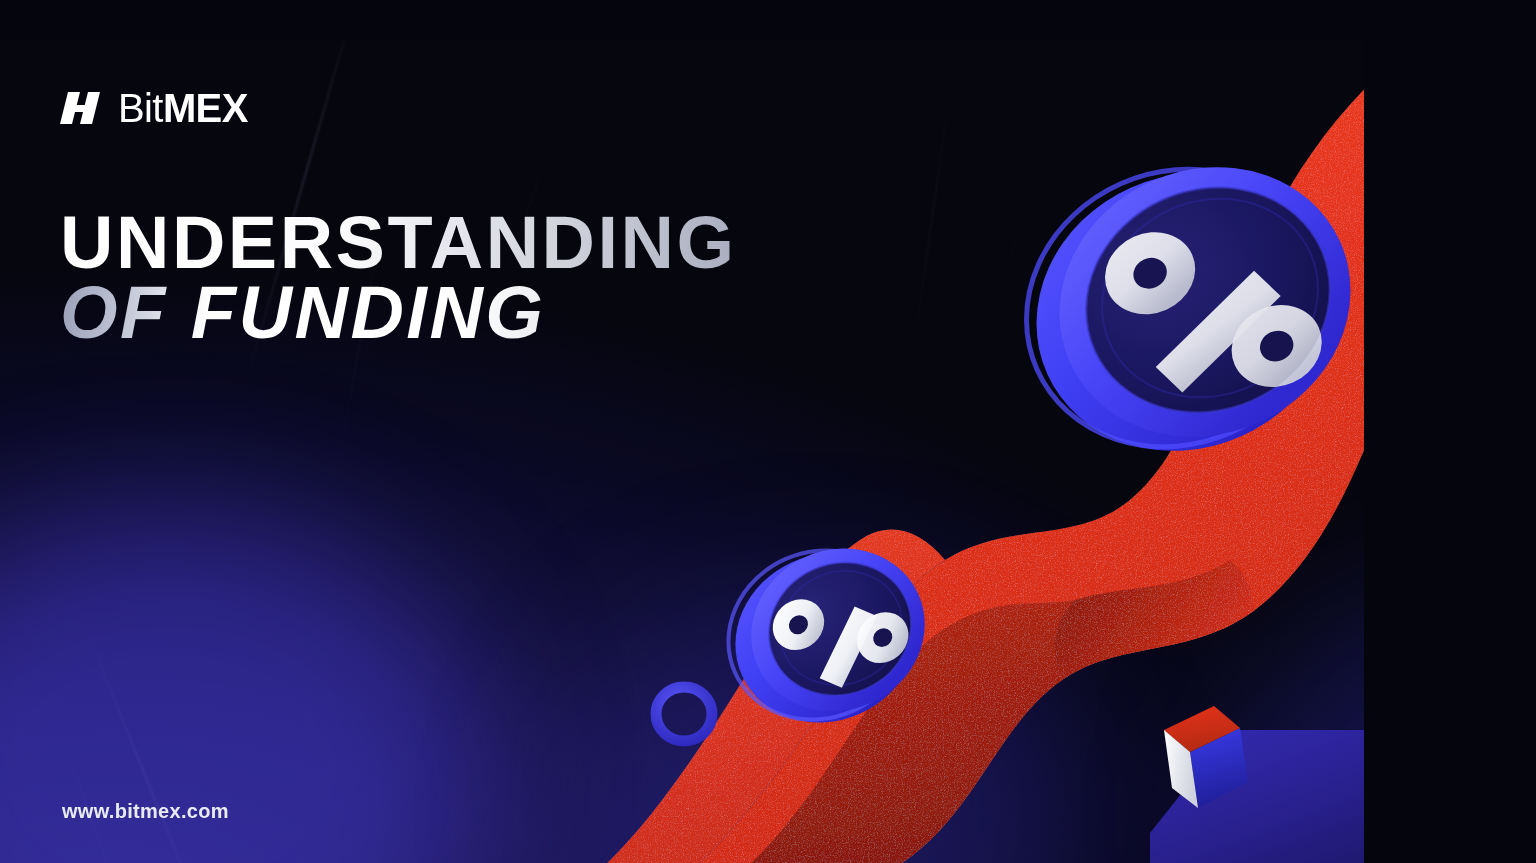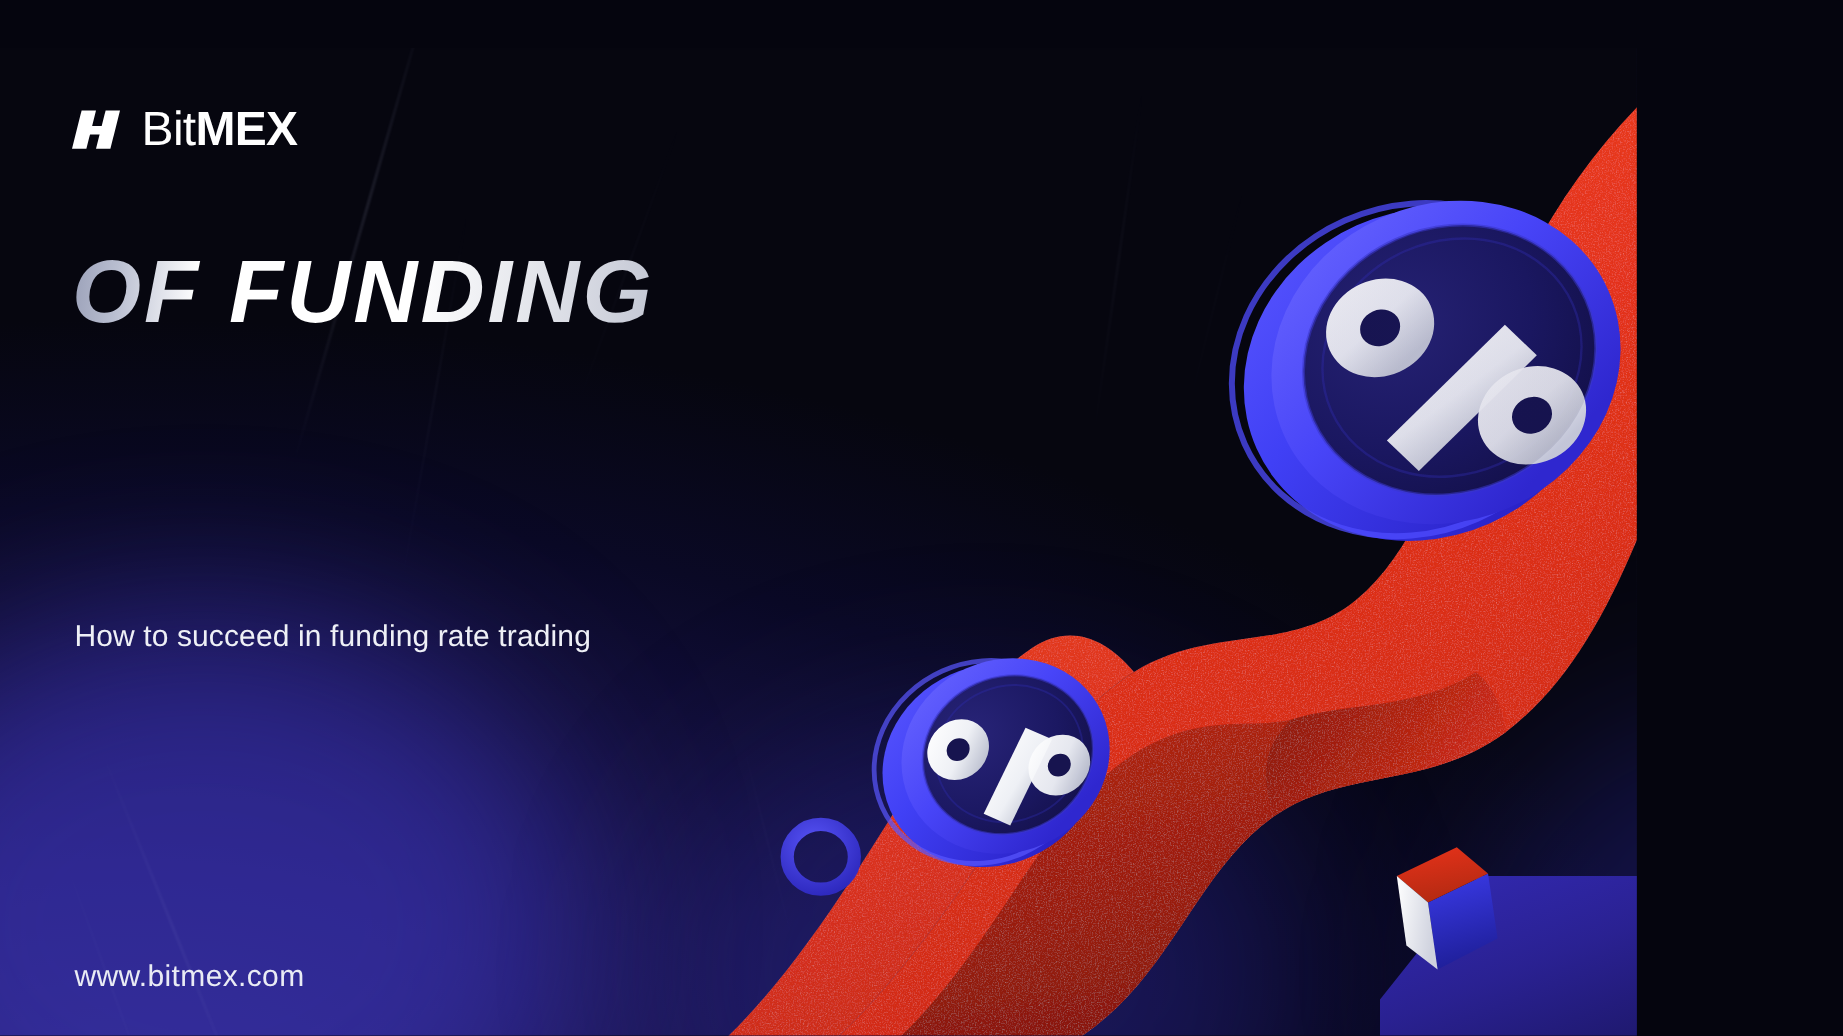--- a/index.html
+++ b/index.html
@@ -88,21 +88,21 @@
     position:absolute; left:62px; top:476px;
     font-size:25px; font-weight:400;
     color:#eef0f6;
     letter-spacing:.1px;
     z-index:6;
   }
 
   
   .site-url {
     position:absolute; left:62px; top:760px;
-    font-size:25px; font-weight:400;
+    font-size:20px; font-weight:700;
     color:#e9ebf4;
     letter-spacing:.3px;
     z-index:6;
   }
 </style>
 </head>
 <body>
 
 <div id="banner">
 
@@ -331,20 +331,20 @@
     <svg class="logo-mark" viewBox="0 0 46 40">
       <path d="M10,4 L22,4 L14,36 L2,36 Z" fill="#ffffff"></path>
       <path d="M30,4 L42,4 L34,36 L22,36 Z" fill="#ffffff"></path>
       <rect x="13" y="17" width="20" height="7" transform="skewX(-14)" fill="#ffffff"></rect>
       <rect x="11.5" y="15.5" width="23" height="9.5" transform="skewX(-14)" fill="#05050e" opacity="0"></rect>
     </svg>
     <div class="logo-text"><span class="bit">Bit</span><span class="mex">MEX</span></div>
   </div>
 
   <div class="headline">
+    <div class="hl-line hl-1">UNDERSTANDING</div>
     <div class="hl-line hl-3">OF FUNDING</div>
   </div>
 
-  <div class="subtitle">How to succeed in funding rate trading</div>
 
   <div class="site-url">www.bitmex.com</div>
 
 </div>
 
 </body></html>

